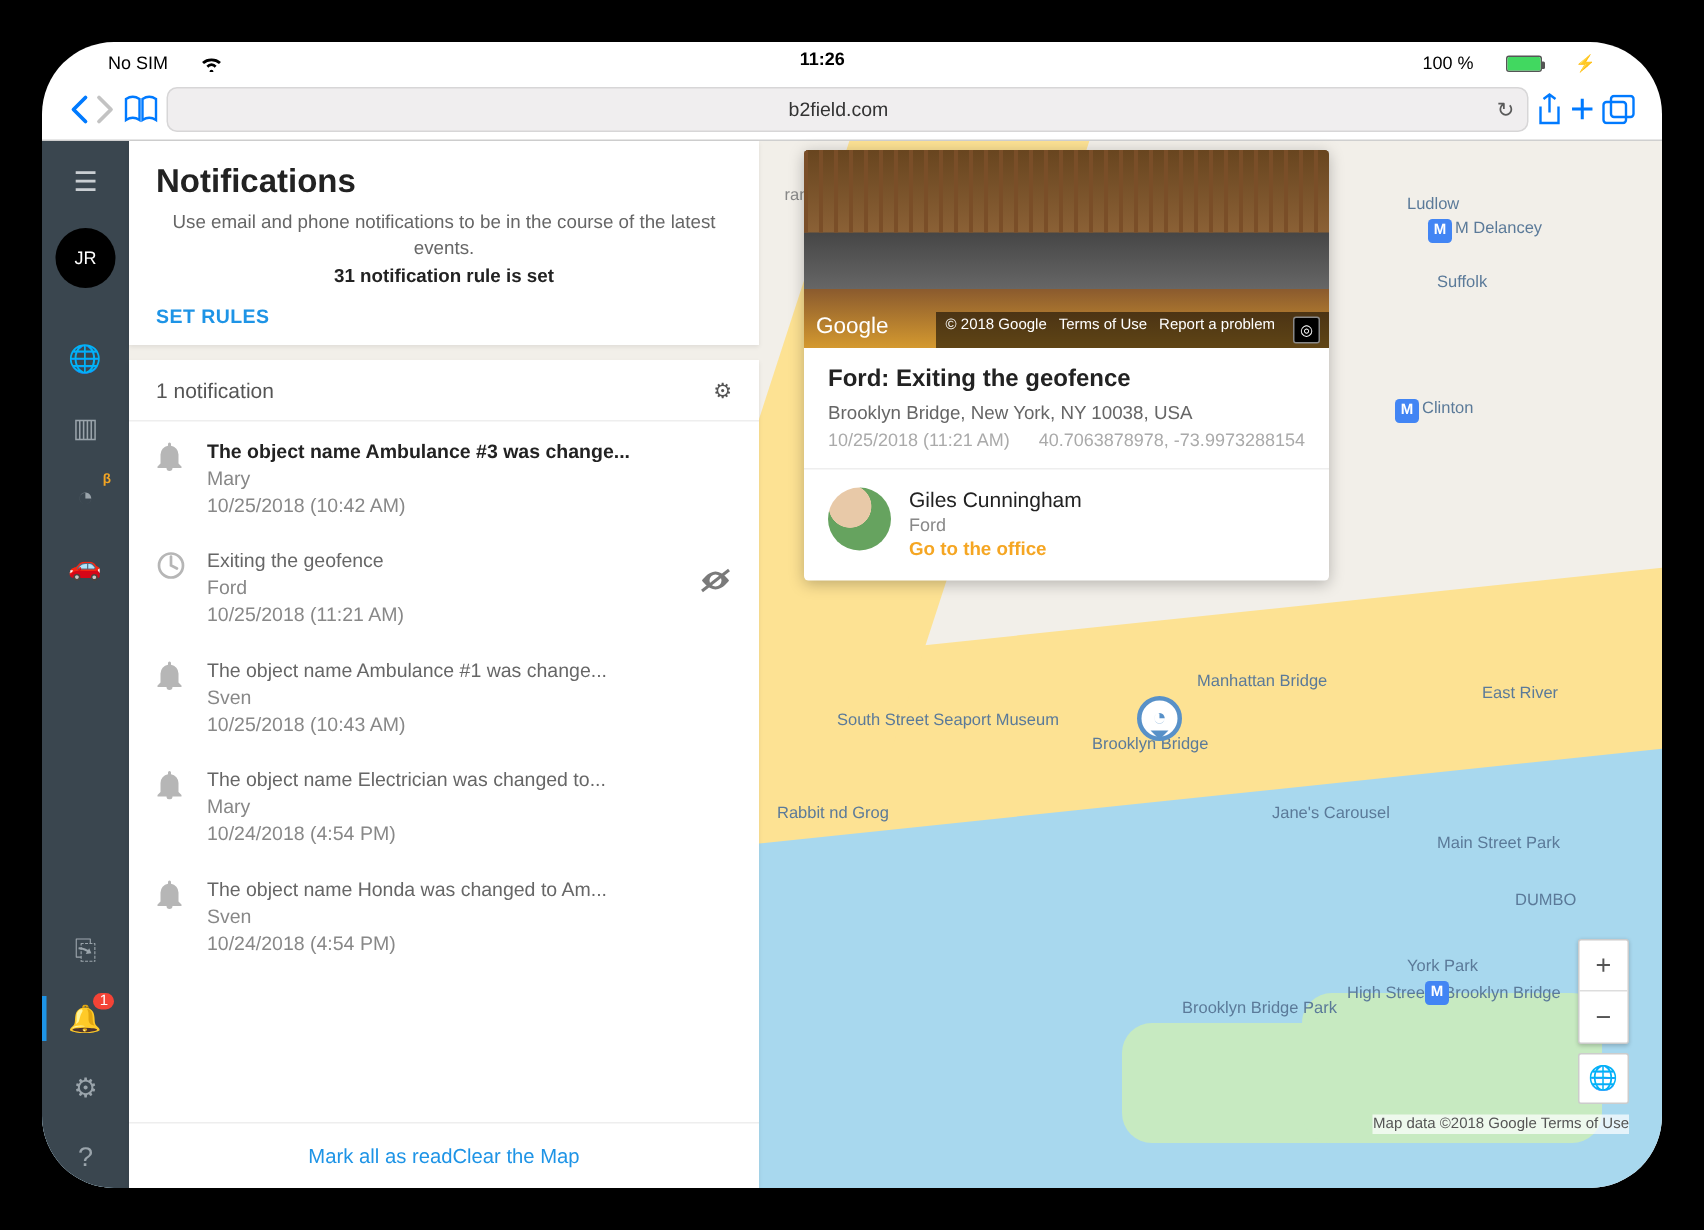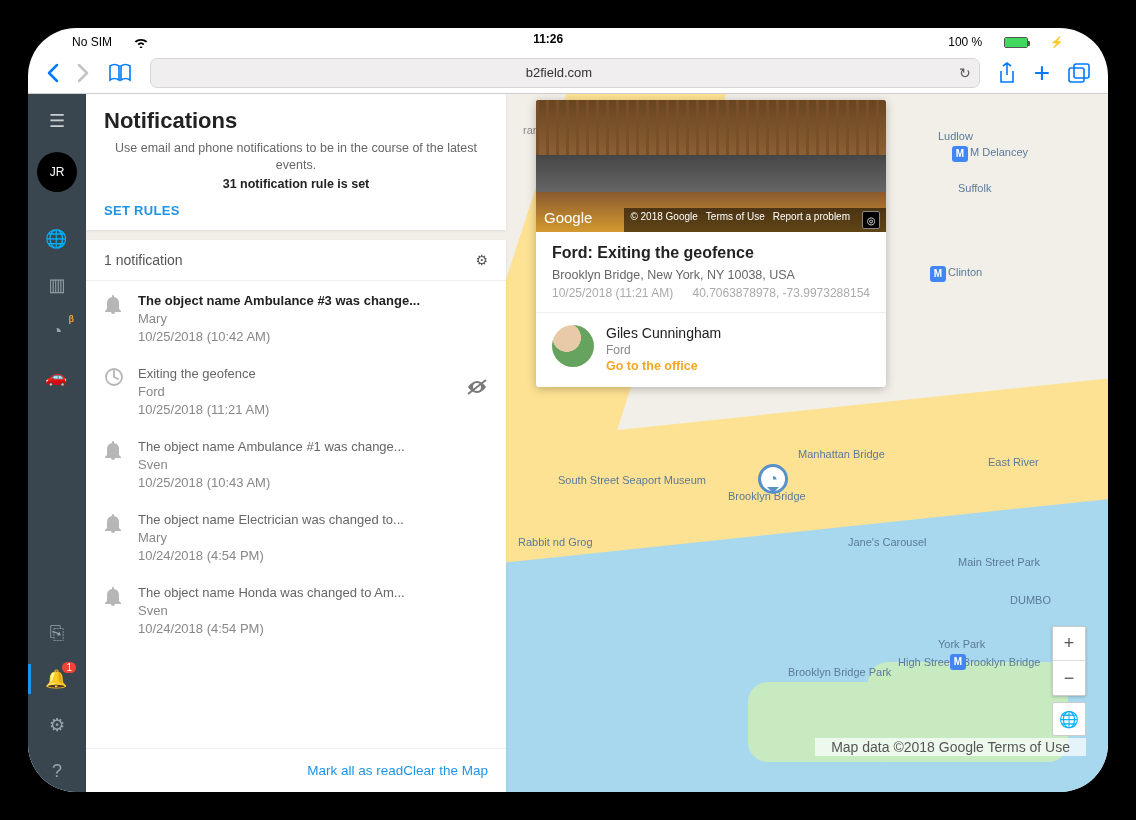--- a/index.html
+++ b/index.html
@@ -9,21 +9,21 @@
 
   
   .status { height:24px; padding:4px 44px 0 44px; display:flex; justify-content:space-between; font-size:12px; color:#000; }
   .status .left, .status .right { display:flex; gap:22px; align-items:center; }
   .wifi { font-size:12px; }
   .batt { display:inline-block; width:24px; height:11px; border:1px solid #555; border-radius:2px; position:relative; }
   .batt::after { content:""; position:absolute; right:-3px; top:3px; width:2px; height:5px; background:#555; border-radius:0 1px 1px 0; }
   .batt i { display:block; width:100%; height:100%; background:#41d860; border-radius:1px; }
 
   
-  .toolbar { height:42px; border-bottom:1px solid #cfcfcf; display:flex; align-items:center; padding:0 18px; gap:18px; }
+  .toolbar { height:42px; border-bottom:1px solid #cfcfcf; display:flex; align-items:center; padding:0 18px; gap:5px; }
   .toolbar .tb-icon { color:#007aff; font-size:20px; display:flex; align-items:center; }
   .toolbar .tb-icon.dim { color:#c3c3c3; }
   .addr { flex:1; height:30px; background:#f0eeef; border:1px solid #d7d6d7; border-radius:7px; display:flex; align-items:center; padding:0 8px; font-size:13px; color:#333; }
   .addr .url { flex:1; text-align:center; }
   .reload { color:#5a5a5a; font-size:14px; }
 
   
   .content { position:relative; height:698px; }
 
   
@@ -38,21 +38,21 @@
   .ml { position:absolute; font-size:11px; color:#5b7a99; white-space:nowrap; }
   .mm { position:absolute; width:16px; height:16px; background:#4285f4; border-radius:3px; color:#fff; font-size:10px; font-weight:bold; text-align:center; line-height:16px; }
 
   .marker { position:absolute; top:370px; left:730px; width:30px; height:30px; background:#fff; border:3px solid #5891c8; border-radius:50%; display:flex; align-items:center; justify-content:center; color:#5891c8; }
   .marker::after{ content:""; position:absolute; bottom:-8px; left:50%; transform:translateX(-50%); border:6px solid transparent; border-top-color:#5891c8;}
 
   .zoom { position:absolute; right:22px; bottom:96px; width:34px; background:#fff; border:1px solid #ccc; border-radius:2px; box-shadow:0 1px 3px rgba(0,0,0,.2); }
   .zoom div { height:34px; display:flex; align-items:center; justify-content:center; font-size:18px; color:#555; }
   .zoom div:first-child{ border-bottom:1px solid #ddd;}
   .globe { position:absolute; right:22px; bottom:56px; width:34px; height:34px; background:#fff; border:1px solid #ccc; border-radius:2px; display:flex; align-items:center; justify-content:center; color:#666; }
-  .attr { position:absolute; right:22px; bottom:36px; font-size:14px; color:#555; background:rgba(255,255,255,.7); padding:1px 16px; }
+  .attr { position:absolute; right:22px; bottom:36px; font-size:10px; color:#555; background:rgba(255,255,255,.7); padding:1px 0; }
   .glogo { position:absolute; left:100px; bottom:32px; font-size:16px; color:#888; font-family:Arial; }
   .glogo b{color:#666;}
 
   
   .sidebar { position:absolute; left:0; top:0; width:58px; height:100%; background:#3a464f; display:flex; flex-direction:column; align-items:center; padding-top:10px; gap:4px; }
   .sidebar .burger { color:#c9ced2; font-size:18px; padding:6px 0 16px; }
   .avatar { width:40px; height:40px; border-radius:50%; background:#000000; color:#fff; font-size:12px; display:flex; align-items:center; justify-content:center; margin-bottom:22px; }
   .sb-icon { width:100%; height:42px; display:flex; align-items:center; justify-content:center; color:#9aa4ab; font-size:18px; position:relative; }
   .sb-icon.active { color:#fff; }
   .sb-icon.active::before{ content:""; position:absolute; left:0; top:6px; bottom:6px; width:3px; background:#1e94e6;}
@@ -74,21 +74,21 @@
   .gear { color:#888; font-size:18px; }
   .list { flex:1; overflow:hidden; }
   .item { display:flex; gap:14px; padding:12px 18px 10px; position:relative; }
   .item .ic { width:20px; color:#b6b6b6; font-size:17px; padding-top:1px; flex-shrink:0; }
   .item .txt { flex:1; min-width:0; }
   .item .title { font-size:13px; color:#666; white-space:nowrap; overflow:hidden; text-overflow:ellipsis; }
   .item.bold .title { color:#222; font-weight:600; }
   .item .who { font-size:13px; color:#888; margin-top:3px;}
   .item .date { font-size:13px; color:#888; margin-top:3px;}
   .item .eye { position:absolute; right:18px; top:24px; color:#888; font-size:17px;}
-  .nb-foot { border-top:1px solid #eee; padding:14px 18px; display:flex; justify-content:flex-end; font-size:13.5px; }
+  .nb-foot { border-top:1px solid #eee; padding:14px 18px; display:flex; justify-content:center; font-size:13.5px; }
   .nb-foot span { color:#1e94e6; }
 
   
   .card { position:absolute; left:508px; top:6px; width:350px; background:#fff; border-radius:3px; box-shadow:0 2px 10px rgba(0,0,0,.25); overflow:hidden; }
   .card .sv { height:132px; background:linear-gradient(#8b6b3e,#b8905a 40%,#444 40%,#666 70%,#8a5a2e 70%,#d4992f); position:relative; }
   .sv .arch{ position:absolute; top:0; left:0; right:0; height:55px; background:
     repeating-linear-gradient(90deg,#7a4e28 0 3px, transparent 3px 10px),
     linear-gradient(#68451f,#8b6136);
   }
   .sv .svlogo{ position:absolute; left:8px; bottom:6px; color:#fff; font-size:15px; font-family:Arial; font-weight:500;}

